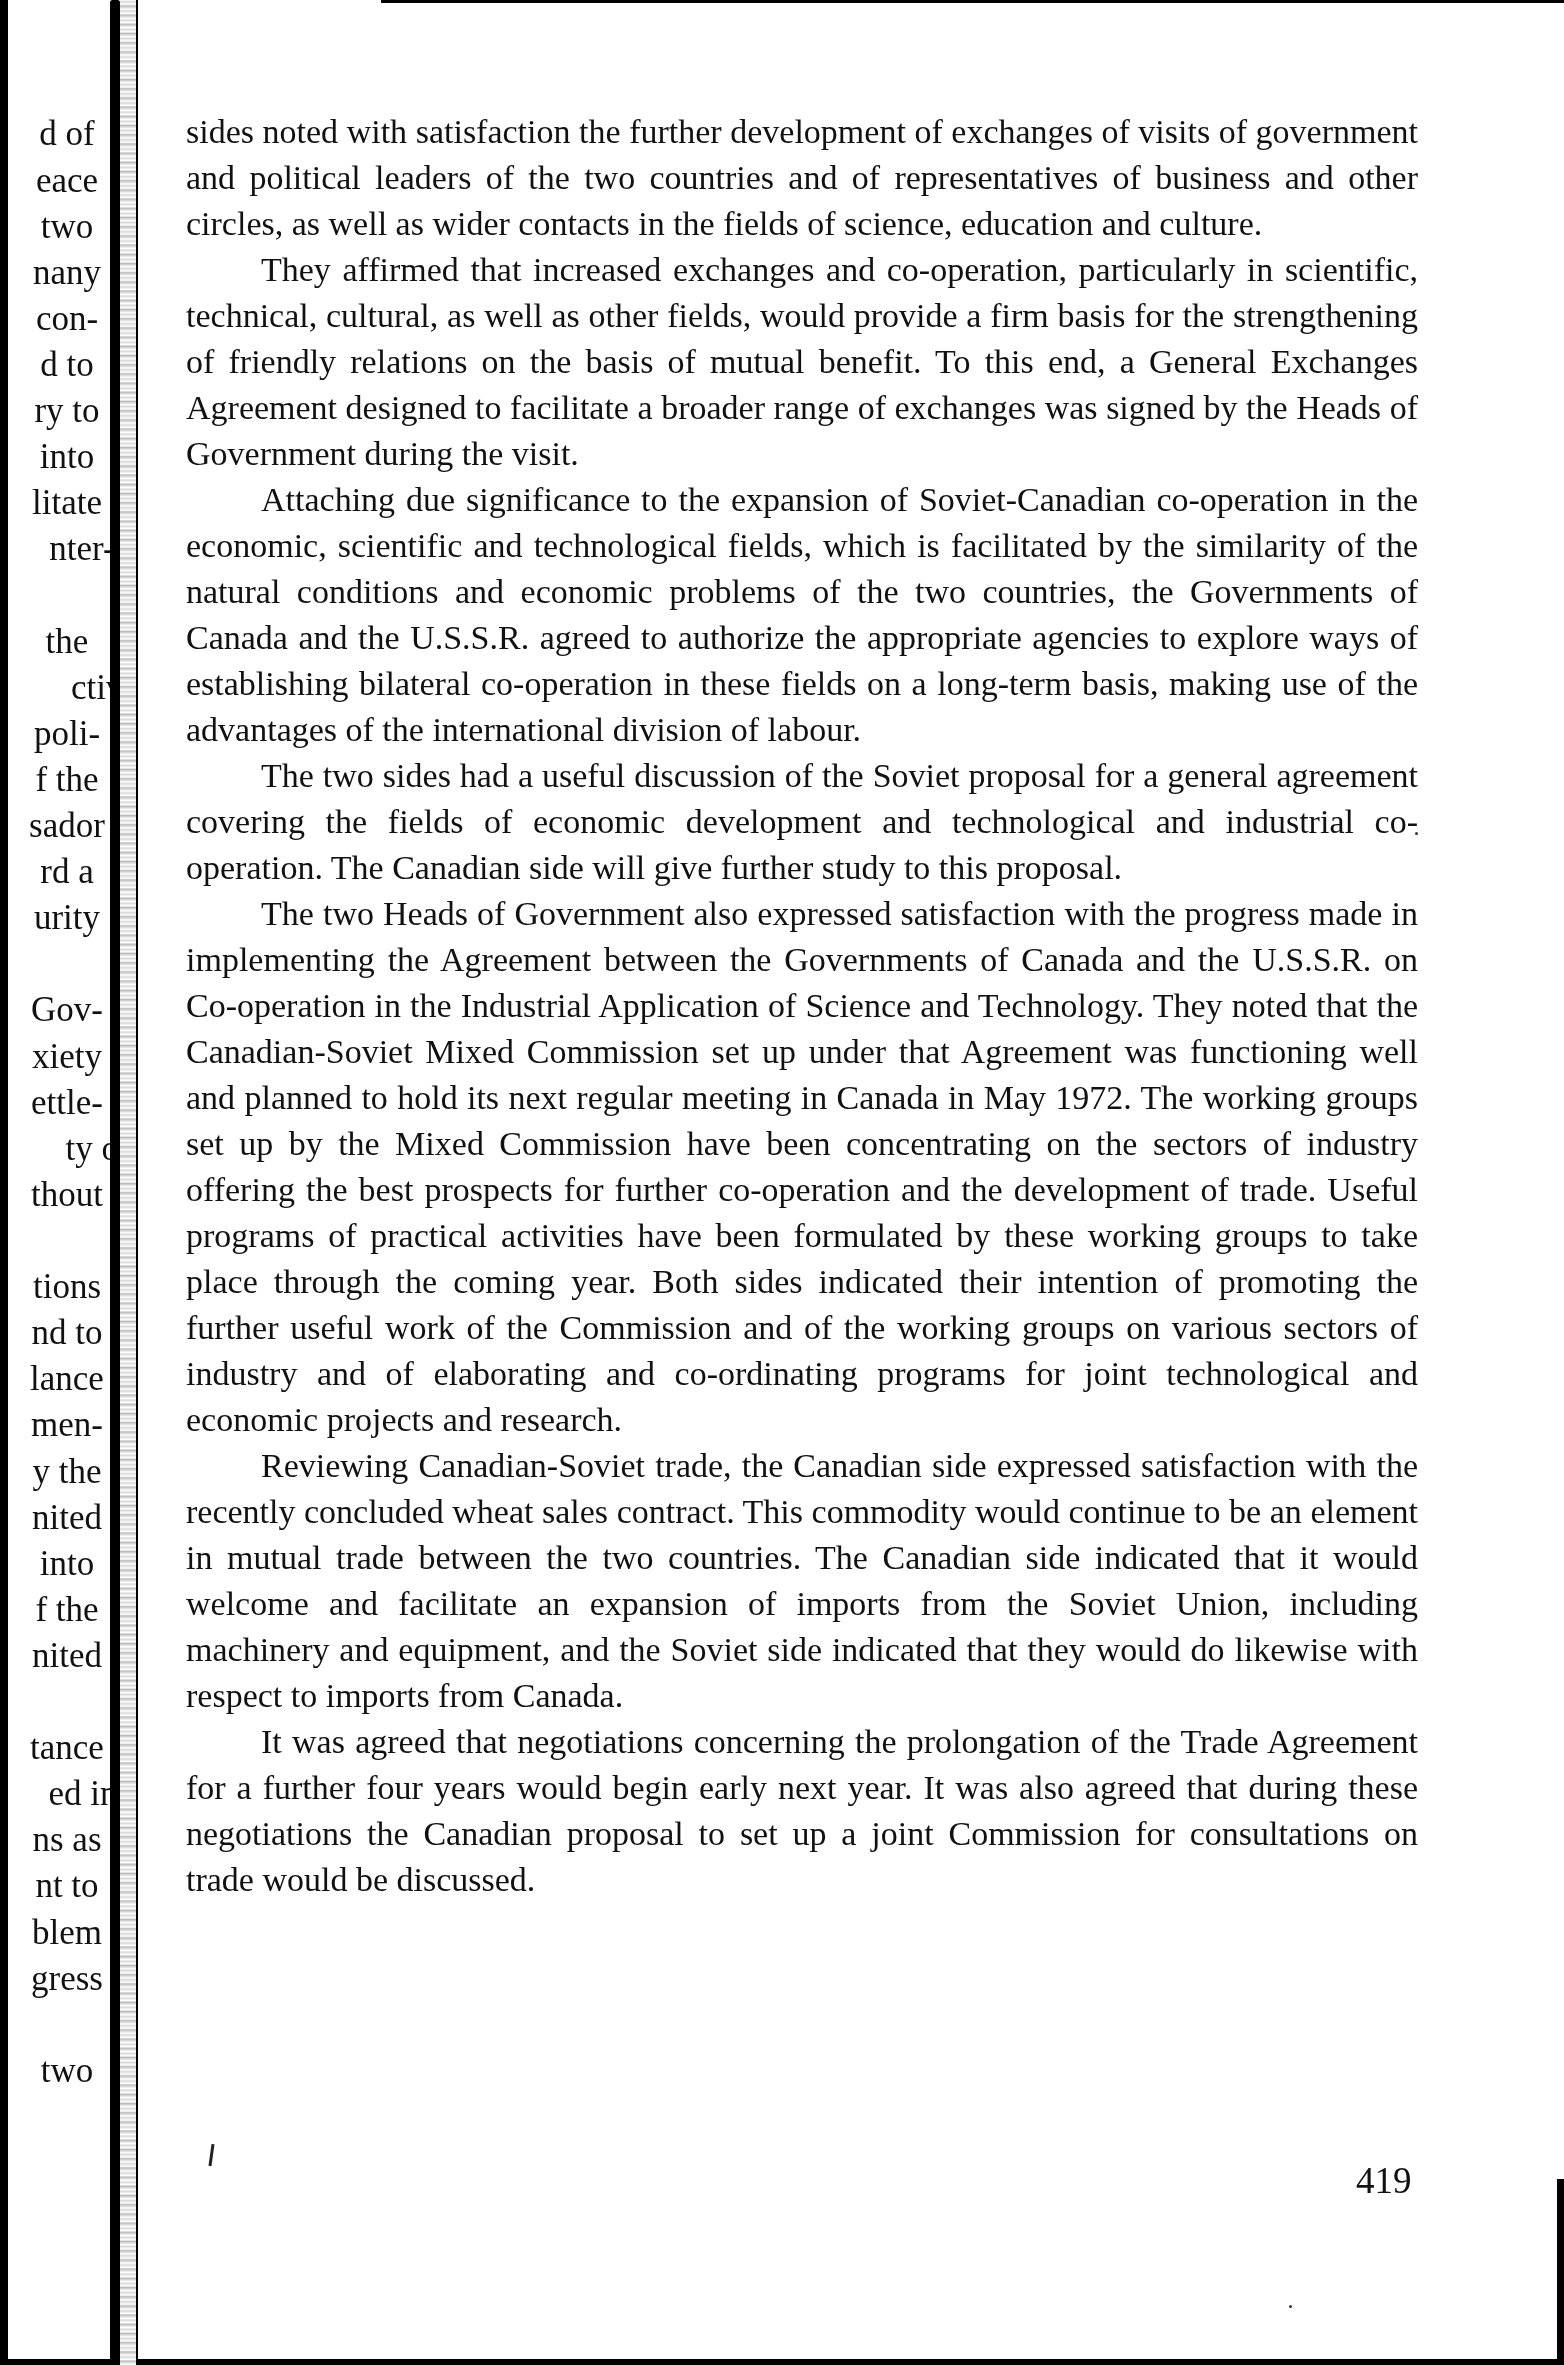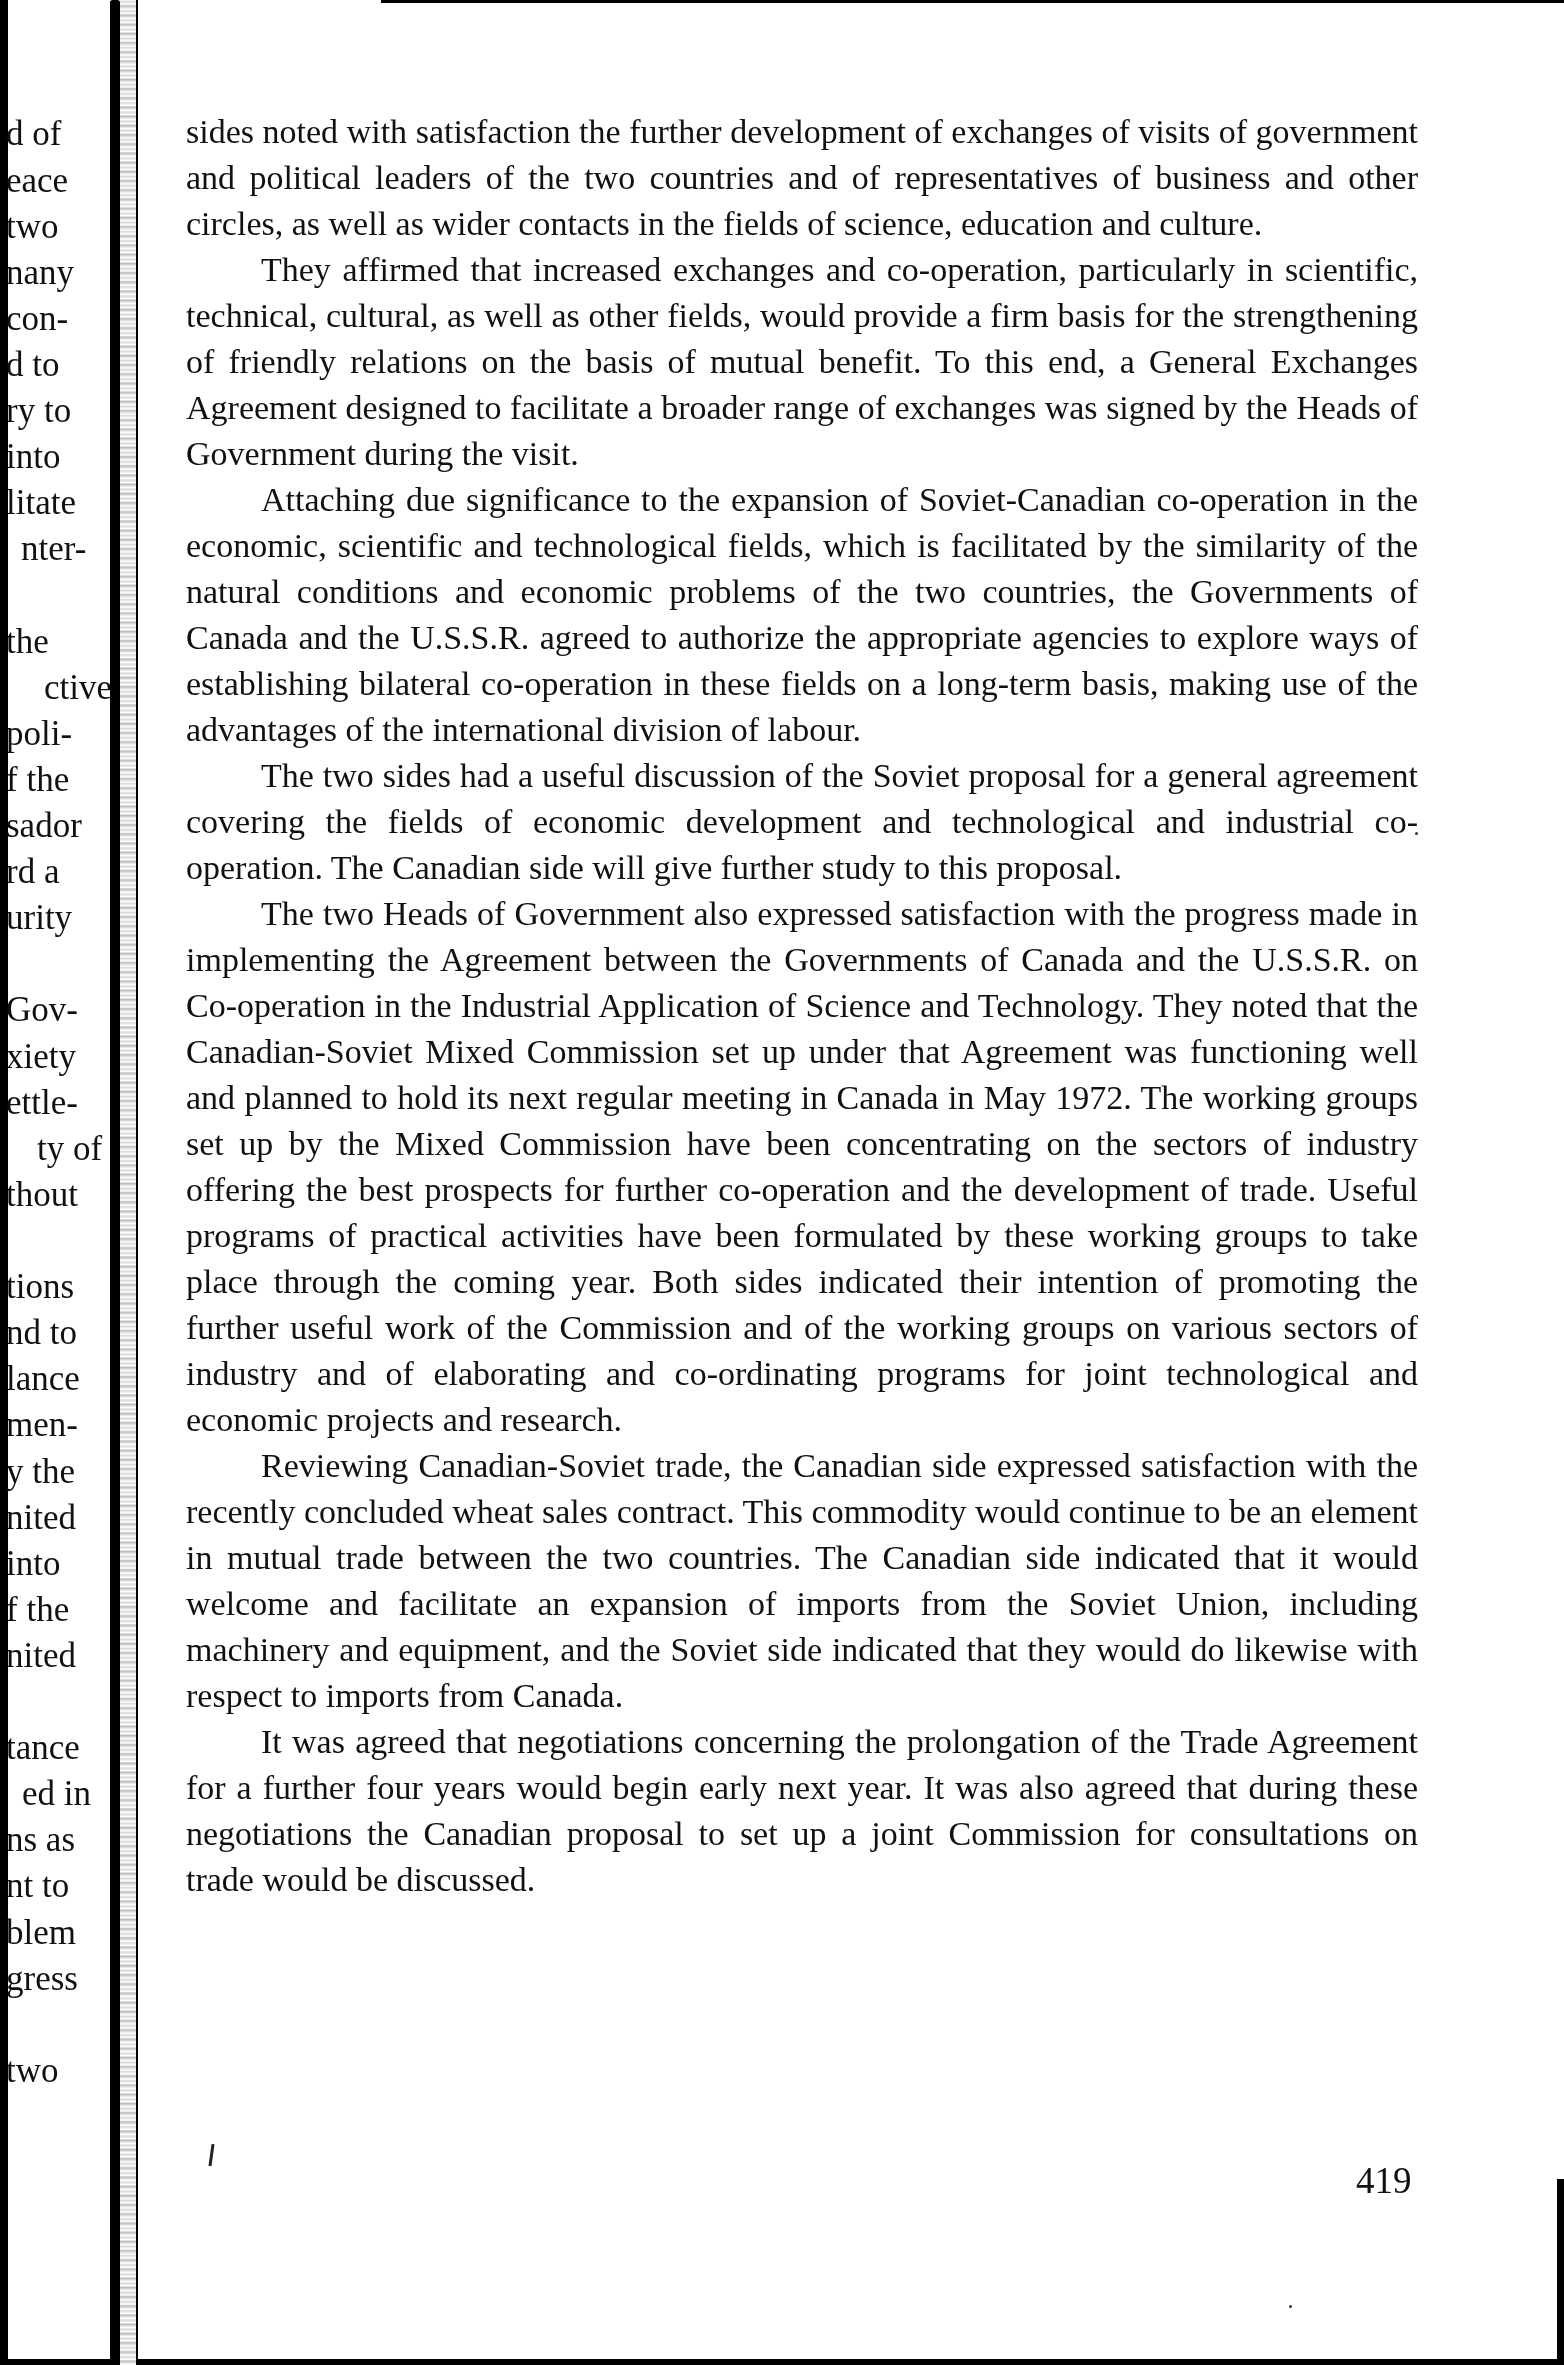--- a/index.html
+++ b/index.html
@@ -14,21 +14,21 @@
   .bottom-border { position: absolute; left: 0; top: 2359px; width: 1564px; height: 6.7px; background: #000; }
   .right-edge { position: absolute; right: 0; top: 2179px; width: 6.7px; height: 186px; background: #000; }
   .gutter-bar { position: absolute; left: 110px; top: 0; width: 10px; height: 2366px; background: #000; border-radius: 2.5px; }
   .gutter-shade {
     position: absolute; left: 120px; top: 0; width: 18.4px; height: 2366px;
     background: repeating-linear-gradient(180deg, #ffffff 0px, #d9d9d9 1.7px, #ffffff 4.2px, #bdbdbd 5.9px, #ffffff 9.2px);
   }
   .gutter-shade::after { content: ""; position: absolute; right: 0; top: 0; width: 2.5px; height: 100%; background: #000; }
 
   .margin-frag {
-    position: absolute; left: 6px; width: 94px; text-align: left;
+    position: absolute; left: 20px; width: 94px; text-align: center;
     font-size: 35px; line-height: 46px; white-space: nowrap; overflow: hidden;
   }
   .main {
     position: absolute; left: 186px; top: 109px; width: 1232px;
     font-size: 34px; line-height: 46px; text-align: justify;
     font-stretch: condensed;
   }
   .main p { margin: 0; text-indent: 75px; }
   .main p.first { text-indent: 0; }
   .page-number {

